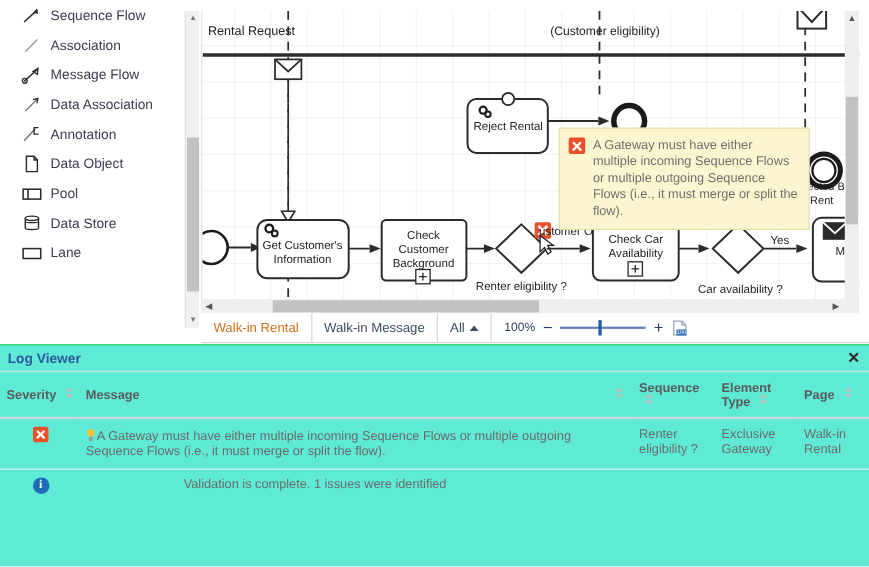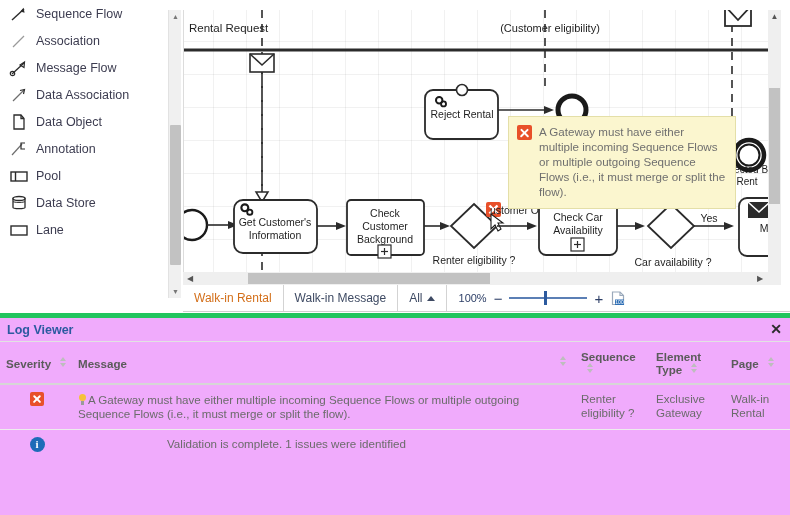--- a/index.html
+++ b/index.html
@@ -12,21 +12,21 @@
   }
   #app { position: relative; width: 790px; height: 515px; background:#fff; }
 
   
   #palette {
     position: absolute; left: 0; top: 0; width: 168px; height: 310px;
     background: #ffffff;
   }
   .pal-item {
     display: flex; align-items: center;
-    height: 27px; padding-left: 6px;
+    height: 27px; padding-left: 16px;
     cursor: default;
   }
   .pal-ico {
     width: 26px; height: 22px; flex: 0 0 26px;
     display: flex; align-items: center; justify-content: center;
   }
   .pal-label {
     font-size: 12.5px; color: #3c3c50; margin-left: 4px;
     white-space: nowrap;
   }
@@ -134,21 +134,21 @@
   #zoomctl .zlabel { font-size: 11px; font-weight: normal; color: #2c3e66; }
   #zoomctl .zsign { font-size: 15px; color: #2c3e66; cursor: default; }
   .slider { position: relative; width: 78px; height: 14px; display:flex;align-items:center; }
   .slider .track { width: 78px; height: 2px; background: #5b7fb5; }
   .slider .knob { position:absolute; left: 35px; top: 0px; width: 3px; height: 14px; background:#2c5a9e; }
   .zicon { width: 17px; height: 17px; position: relative; }
 
   
   #logviewer {
     position: absolute; left: 0; top: 313px; width: 790px; height: 202px;
-    background: #f0abfc; border-top: 5px solid #22c55e;
+    background: #5eead4; border-top: 1px solid #22c55e;
   }
   #log-header {
     position: relative; height: 24px; border-bottom: 1px solid #e2e2e2;
     display:flex; align-items:center;
   }
   #log-title { font-size: 12.5px; font-weight: bold; color: #2c5aa0; padding-left: 7px; }
   #log-close {
     position:absolute; right: 8px; top: 3px;
     font-size: 14px; color: #2b2b2b; font-weight: bold; cursor: default;
   }
@@ -238,35 +238,35 @@
             <polyline points="11,4.5 15.5,3.5 14.5,8" fill="none" stroke="#2b2b2b" stroke-width="1.2"></polyline>
           </svg>
       </span>
       <span class="pal-label">Data Association</span>
     </div>
 
 
     <div class="pal-item">
       <span class="pal-ico">
         <svg width="20" height="18" viewBox="0 0 20 18">
+            <line x1="3" y1="15" x2="13" y2="4" stroke="#6e6e6e" stroke-width="1.2"></line>
+            <polyline points="16,3 12,3 12,9 16,9" fill="none" stroke="#2b2b2b" stroke-width="1.2"></polyline>
+          </svg>
+      </span>
+      <span class="pal-label">Annotation</span>
+    </div>
+
+    <div class="pal-item">
+      <span class="pal-ico">
+        <svg width="20" height="18" viewBox="0 0 20 18">
             <path d="M5 2 L12 2 L15 5.5 L15 16 L5 16 Z" fill="#fff" stroke="#2b2b2b" stroke-width="1.3"></path>
             <path d="M12 2 L12 5.5 L15 5.5" fill="none" stroke="#2b2b2b" stroke-width="1.3"></path>
           </svg>
       </span>
       <span class="pal-label">Data Object</span>
-    </div>
-
-    <div class="pal-item">
-      <span class="pal-ico">
-        <svg width="20" height="18" viewBox="0 0 20 18">
-            <line x1="3" y1="15" x2="13" y2="4" stroke="#6e6e6e" stroke-width="1.2"></line>
-            <polyline points="16,3 12,3 12,9 16,9" fill="none" stroke="#2b2b2b" stroke-width="1.2"></polyline>
-          </svg>
-      </span>
-      <span class="pal-label">Annotation</span>
     </div>
 
     <div class="pal-item">
       <span class="pal-ico">
         <svg width="22" height="18" viewBox="0 0 22 18">
             <rect x="3" y="5" width="16" height="9" fill="#fff" stroke="#2b2b2b" stroke-width="1.4"></rect>
             <line x1="7.5" y1="5" x2="7.5" y2="14" stroke="#2b2b2b" stroke-width="1.4"></line>
           </svg>
       </span>
       <span class="pal-label">Pool</span>

